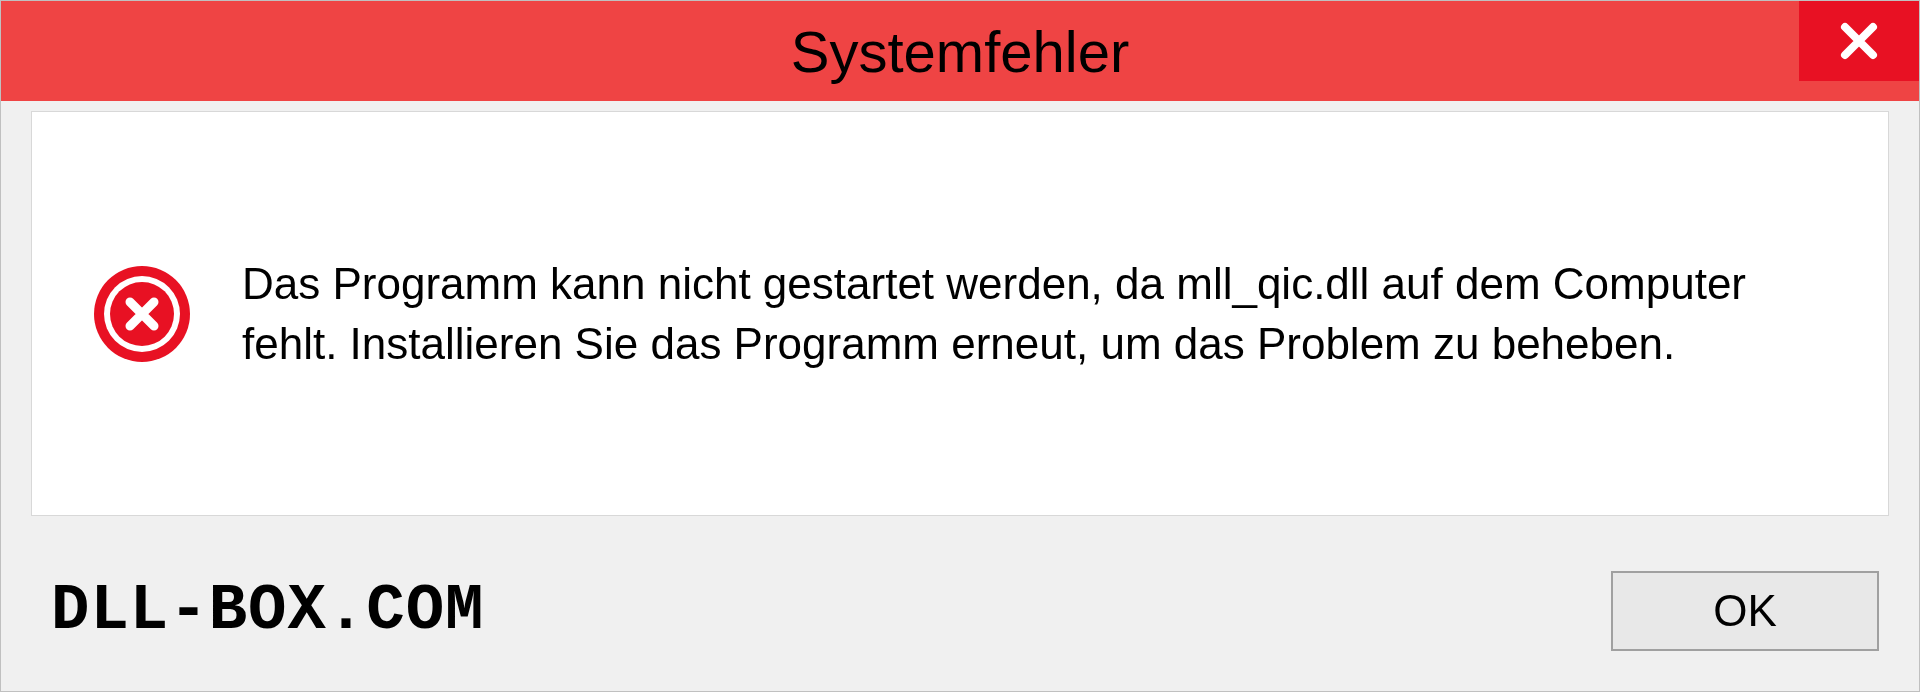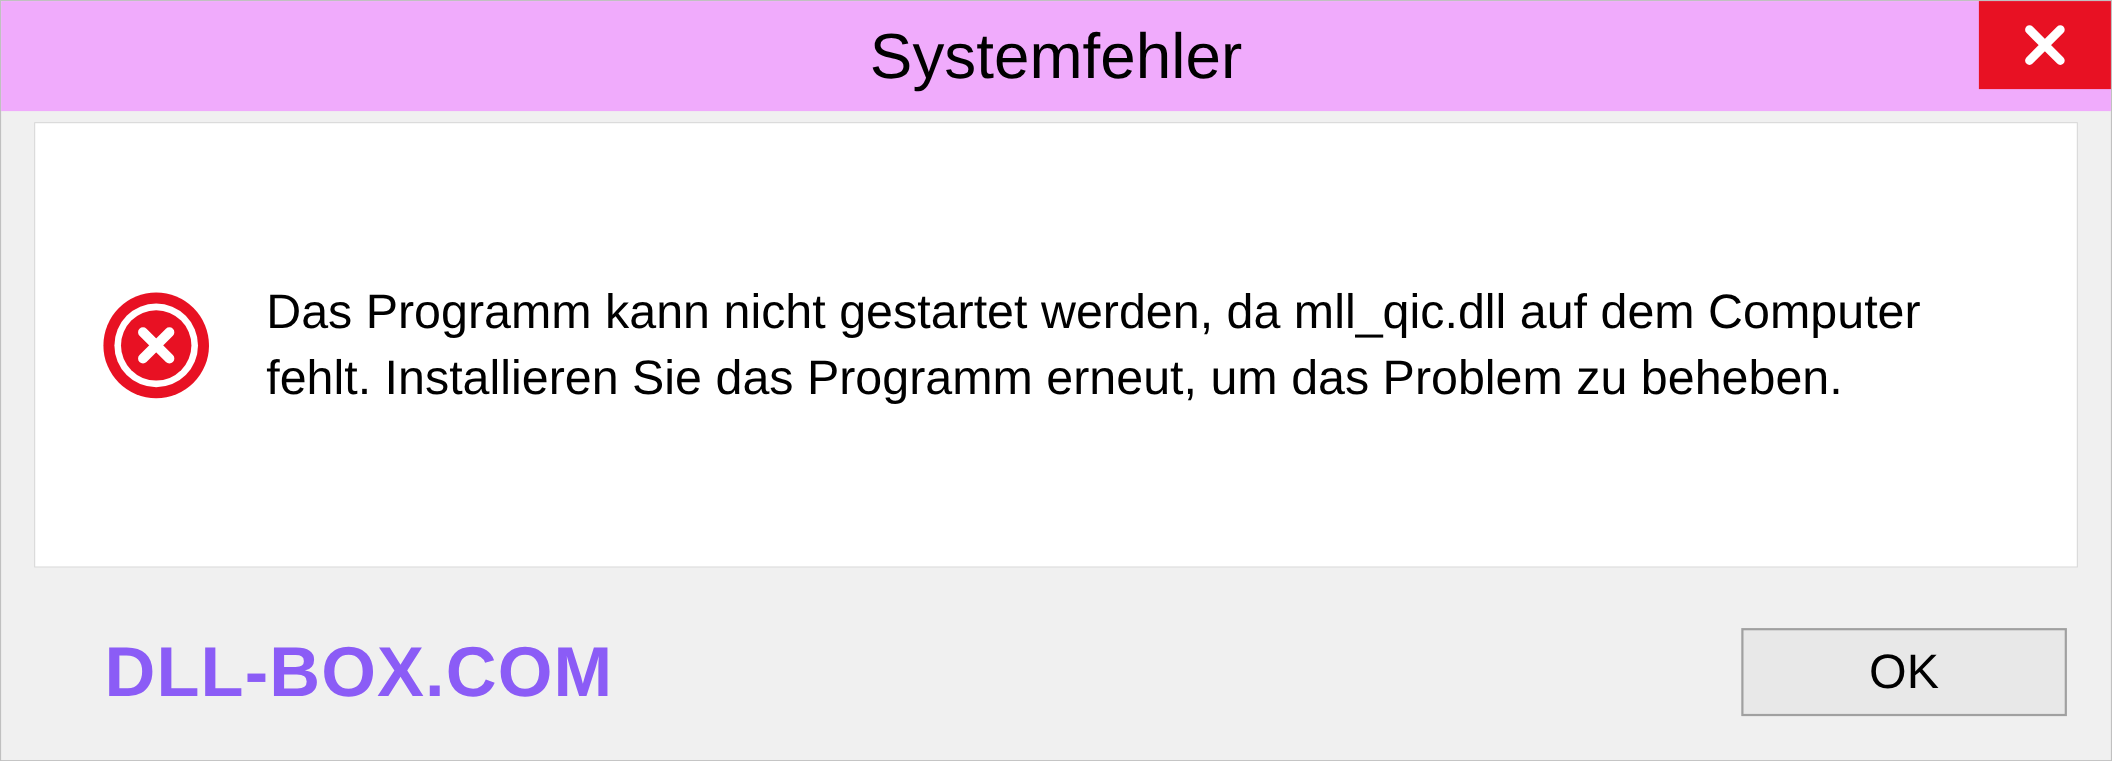--- a/index.html
+++ b/index.html
@@ -22,21 +22,21 @@
       border: 1px solid #c0c0c0;
       display: flex;
       flex-direction: column;
     }
     .titlebar {
       height: 100px;
       display: flex;
       align-items: center;
       justify-content: center;
       position: relative;
-      background: #f0abfc;
+      background: #ef4444;
     }
     .title {
       font-size: 58px;
       font-weight: normal;
       color: #000;
     }
     .close-btn {
       position: absolute;
       top: 0;
       right: 0;
@@ -79,27 +79,26 @@
     .footer {
       height: 140px;
       display: flex;
       align-items: center;
       justify-content: space-between;
       padding: 0 40px 20px 50px;
     }
     .watermark {
       font-size: 64px;
       font-weight: 900;
-      color: #8b5cf6;
+      color: #000000;
       letter-spacing: 1px;
-      font-family: Liberation Sans, sans-serif;
-      margin-left: 44px;
+      font-family: Liberation Mono, monospace;
     }
     .ok-button {
-      width: 296px;
+      width: 268px;
       height: 80px;
       background: #e8e8e8;
       border: 2px solid #a0a0a0;
       font-size: 44px;
       color: #000;
       display: flex;
       align-items: center;
       justify-content: center;
       cursor: pointer;
     }

